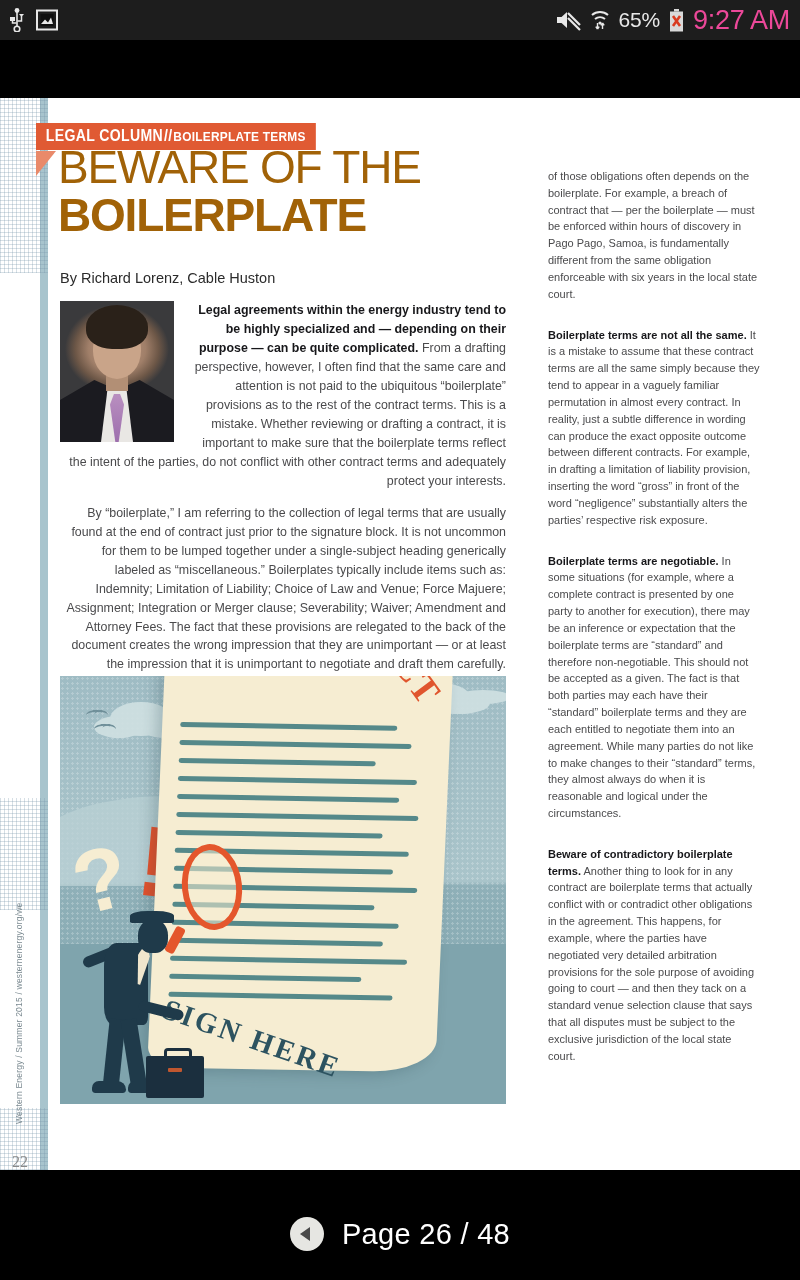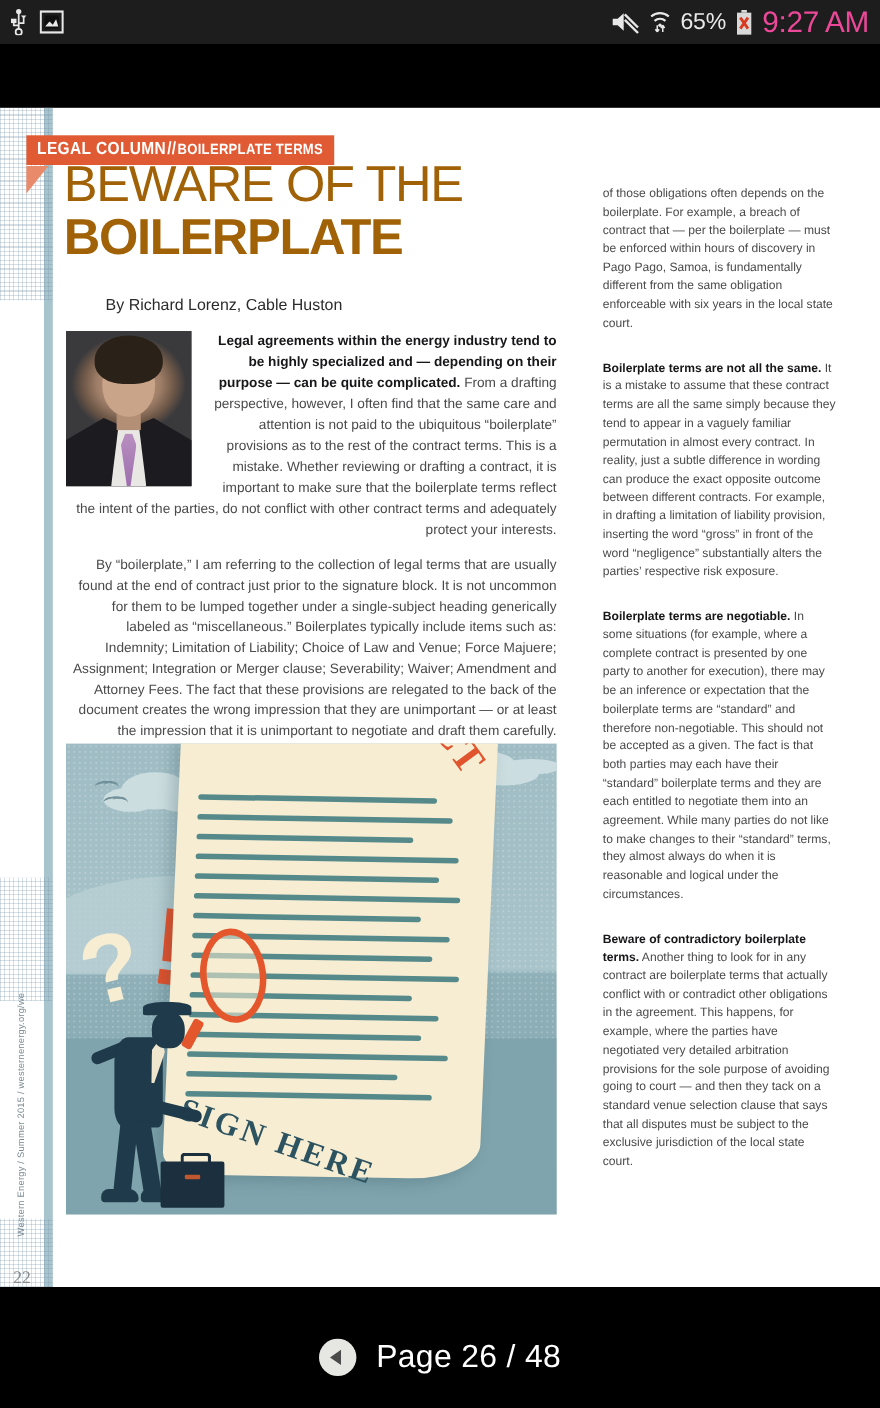--- a/index.html
+++ b/index.html
@@ -67,21 +67,21 @@
     writing-mode: vertical-rl; transform: rotate(180deg);
     font-family: "Liberation Sans", sans-serif;
   }
   .folio {
     position: absolute; left: 12px; top: 1055px;
     color: #8a8a8a; font-size: 16px;
     font-family: "Liberation Serif", serif;
   }
 
   
-  .kicker-wrap { position: absolute; left: 24px; top: 25px; }
+  .kicker-wrap { position: absolute; left: 36px; top: 25px; }
   .kicker {
     display: inline-block;
     background: #e05a33;
     color: #fff;
     padding: 5px 12px 6px 11px;
     font-size: 16px;
     font-weight: 700;
     letter-spacing: .4px;
     line-height: 1;
     font-family: "Liberation Sans Narrow", "Liberation Sans", sans-serif;
@@ -105,21 +105,20 @@
     line-height: .95;
     font-family: "Liberation Sans", sans-serif;
     letter-spacing: -1.2px;
   }
   .headline .h-l1 { font-size: 46px; font-weight: 400; display: block; }
   .headline .h-l2 { font-size: 46px; font-weight: 700; display: block; margin-top: 4px;}
   .byline {
     position: absolute; left: 60px; top: 172px;
     color: #2b2b2b; font-size: 14.5px;
     font-family: "Liberation Sans", sans-serif;
-    margin-left: 36px;
   }
 
   
   .col-left {
     position: absolute; left: 60px; top: 203px;
     width: 446px;
   }
   .author-photo {
     float: left;
     width: 114px; height: 141px;

